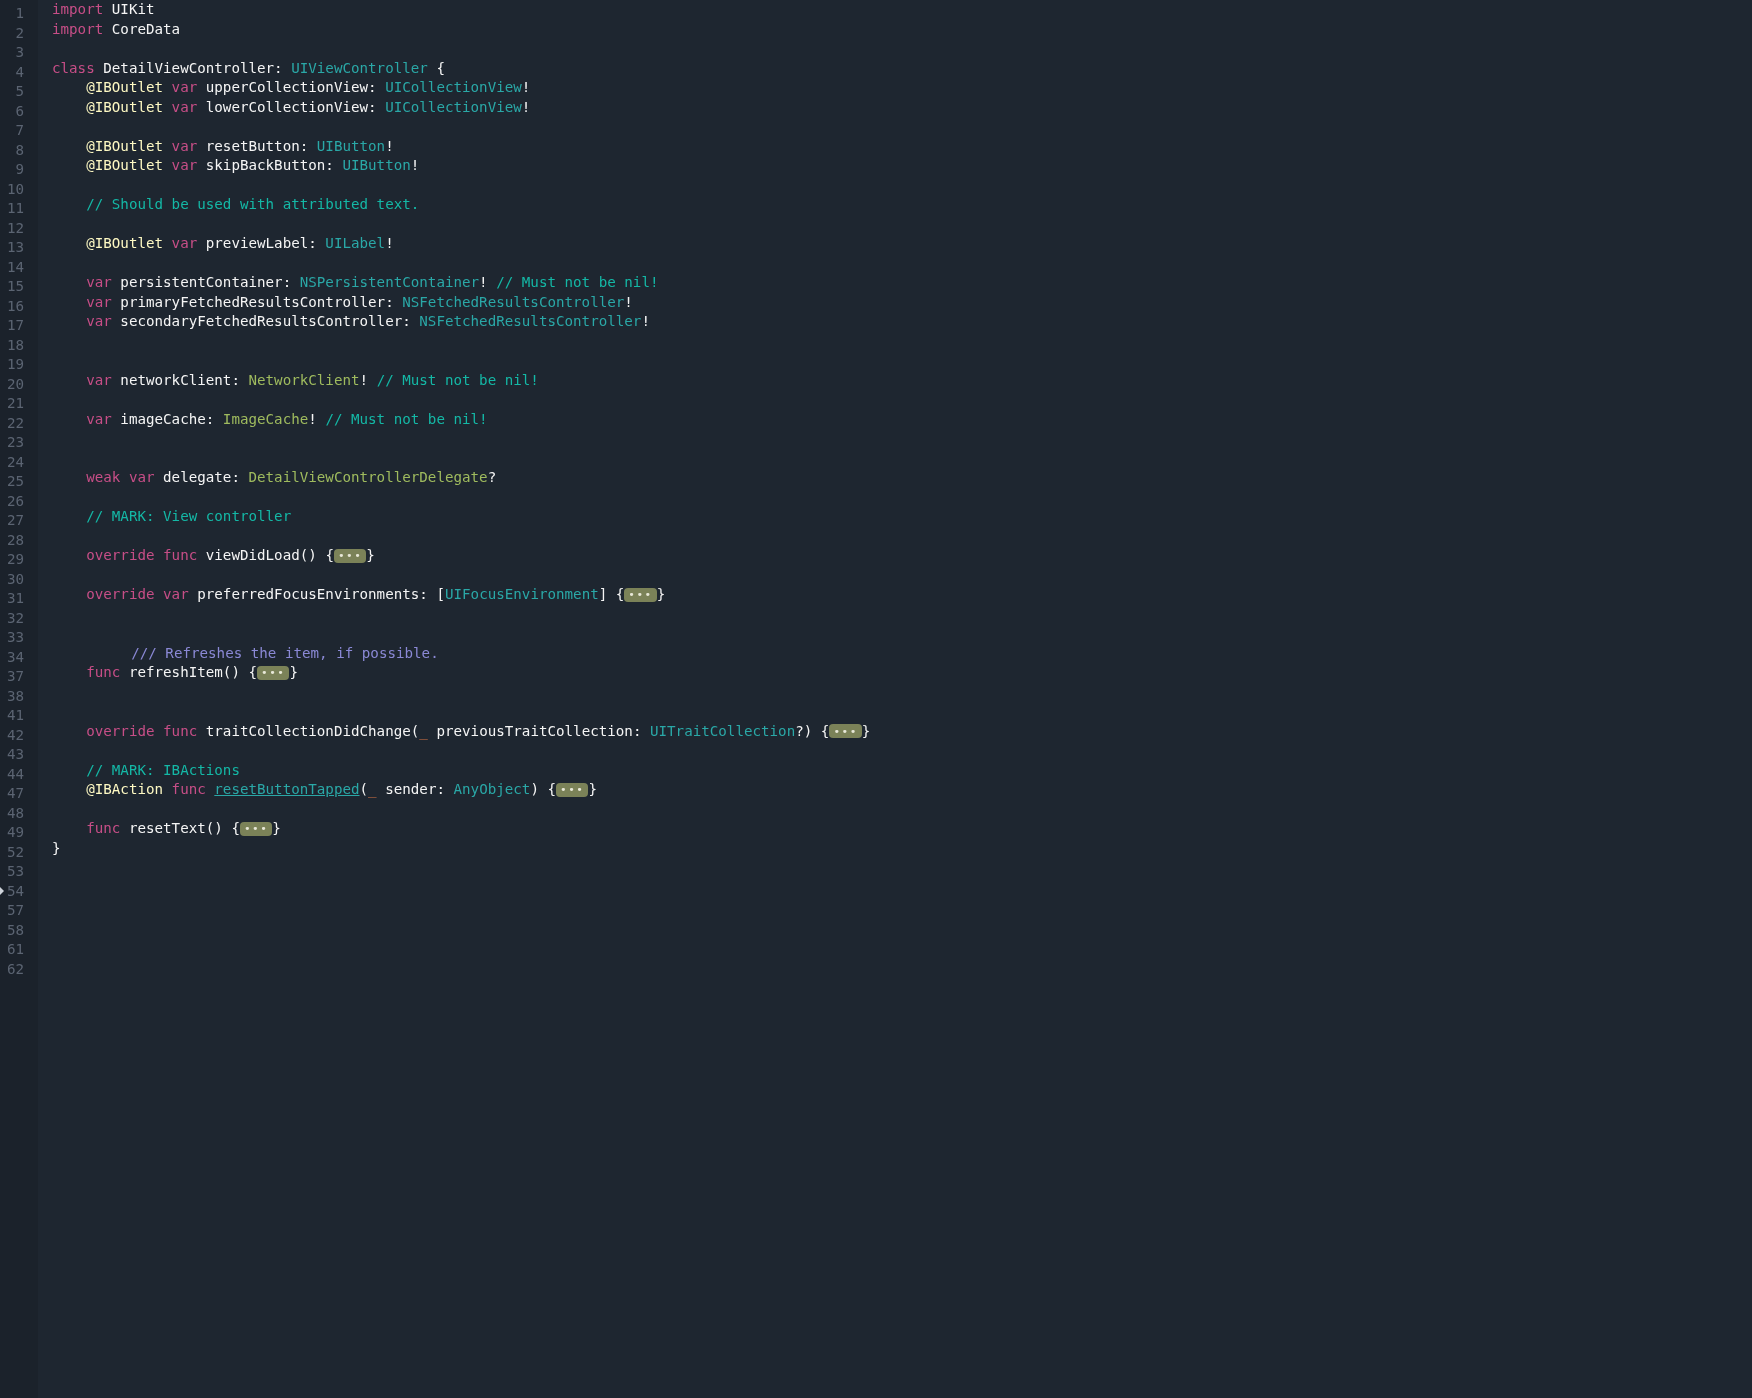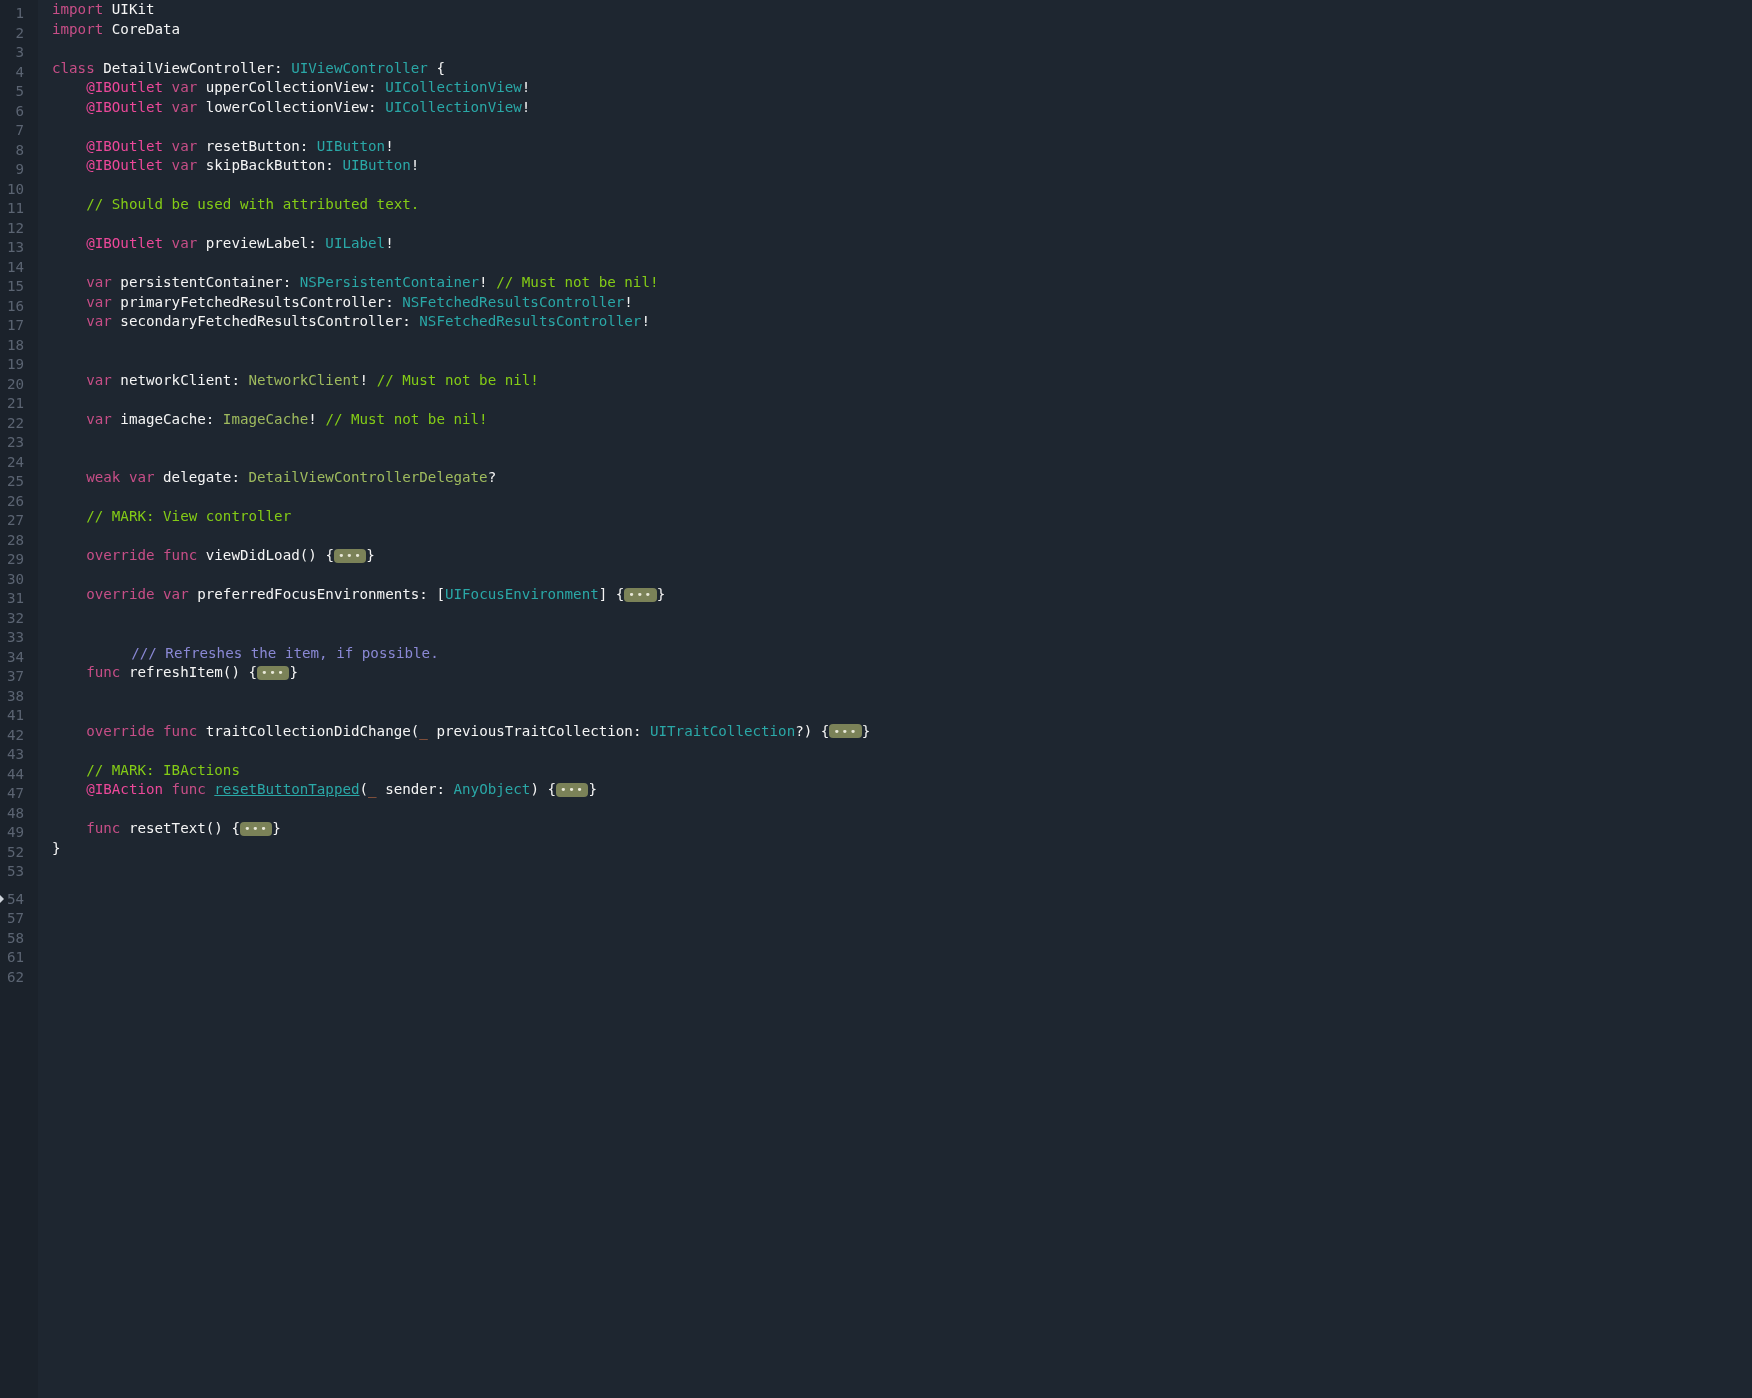--- a/index.html
+++ b/index.html
@@ -20,43 +20,43 @@
     flex: 0 0 38px;
     background: #1b222b;
     text-align: right;
     padding-right: 10px;
     padding-top: 4px;
     color: #5b6472;
     user-select: none;
     border-right: 4px solid #1b222b;
   }
   .gutter .ln { height: 19.5px; }
-  .gutter .cursor-row { position: relative; margin-top: 8px; }
+  .gutter .cursor-row { position: relative; }
   .gutter .cursor-row::after {
     content: "";
     position: absolute;
     left: -2px;
     top: 3px;
     border-left: 6px solid #cfd4db;
     border-top: 6px solid transparent;
     border-bottom: 6px solid transparent;
   }
   .code {
     flex: 1;
     padding-left: 14px;
     font-weight: 500;
   }
   .code .row { height: 19.5px; white-space: pre; }
   
   .kw   { color: #c74e87; }            
   .fg   { color: #f5f5f5; }            
   .type { color: #2aa8a7; }            
   .utype{ color: #9fbb5e; }            
-  .attr { color: #ec4899; }            
-  .cmt  { color: #84cc16; font-style: normal; margin-top: 8px; } 
+  .attr { color: #fef9c3; }            
+  .cmt  { color: #14b8a6; font-style: normal; margin-top: 8px; } 
   .doc  { color: #8b89d6; margin-left: 45px; }
   .under{ text-decoration: underline; color: #2aa8a7; }
   .underscore{ color: #c76e43; }
   .fold {
     display: inline-flex;
     align-items: center;
     justify-content: center;
     background: #7b8258;
     border-radius: 4px;
     padding: 0 4px;

